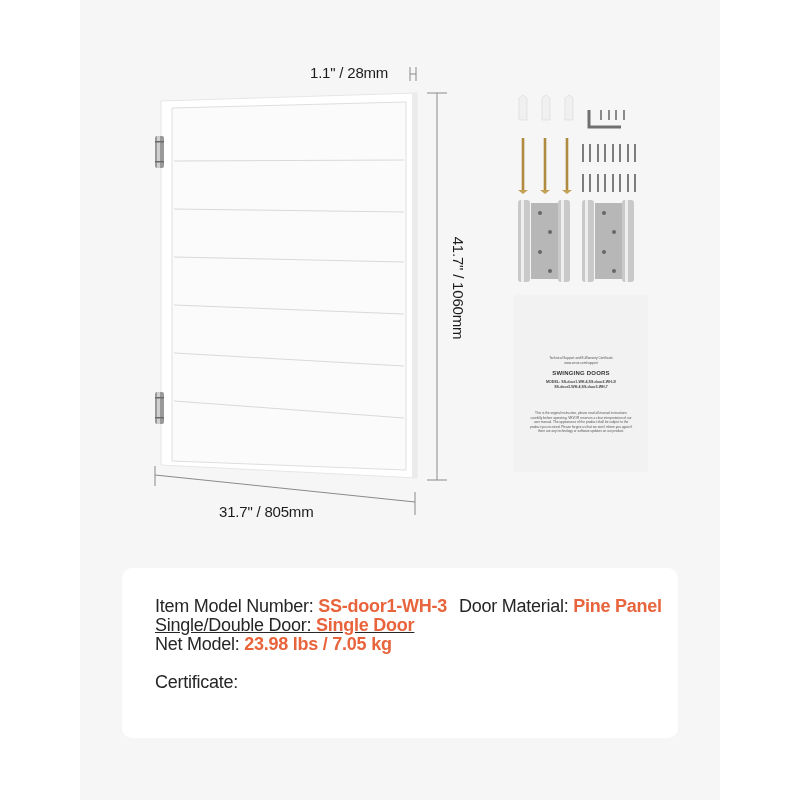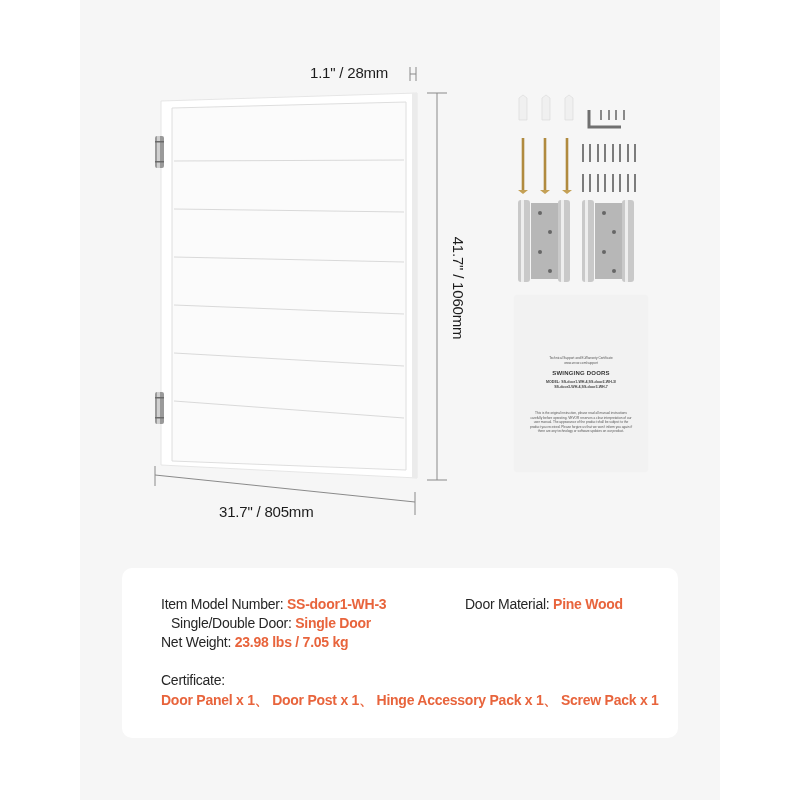--- a/index.html
+++ b/index.html
@@ -34,21 +34,21 @@
   .booklet .small { font-size: 3.2px; line-height: 4.5px; }
   .booklet .title { font-size: 6px; font-weight: 700; color: #333; letter-spacing: 0.2px; }
   .booklet .model { font-size: 3.6px; font-weight: 700; line-height: 5px; color: #444; }
 
   
   .card {
     position: absolute; left: 122px; top: 568px; width: 556px; height: 170px;
     background: #ffffff; border-radius: 10px;
   }
   .spec-line {
-    position: absolute; font-size: 14px; color: #262626; white-space: nowrap; letter-spacing: -0.25px; margin-left: 6px;
+    position: absolute; font-size: 18px; color: #262626; white-space: nowrap; letter-spacing: -0.25px;
   }
   .spec-line .val { color: #e8643c; font-weight: 600; }
 </style>
 </head>
 <body>
 
 <div class="panel"></div>
 
 <div class="door-wrap">
   <svg width="800" height="800" style="position:absolute;left:0;top:0">
@@ -182,25 +182,22 @@
     <div class="booklet-inner model" style="top:89px;">SS-door3-WH-4,SS-door3-WH-7</div>
     <div class="booklet-inner small" style="top:115px; left:14px; right:14px;">This is the original instruction, please read all manual instructions carefully before operating. VEVOR reserves a clear interpretation of our user manual. The appearance of the product shall be subject to the product you received. Please forgive us that we won't inform you again if there are any technology or software updates on our product.</div>
   </div>
 </div>
 
 <div class="card">
   <div class="spec-line" style="left:33px; top:28px;">
     <span>Item Model Number: </span><span class="val">SS-door1-WH-3</span>
   </div>
   <div class="spec-line" style="left:337px; top:28px;">
-    <span>Door Material: </span><span class="val">Pine Wood</span>
-  </div>
-  <div class="spec-line" style="left:43px; top:47px;">
+    <span>Door Material: </span><span class="val">Pine Panel</span>
+  </div>
+  <div class="spec-line" style="left:33px; top:47px;text-decoration:underline;">
     <span>Single/Double Door: </span><span class="val">Single Door</span>
   </div>
   <div class="spec-line" style="left:33px; top:66px;">
-    <span>Net Weight: </span><span class="val">23.98 lbs / 7.05 kg</span>
+    <span>Net Model: </span><span class="val">23.98 lbs / 7.05 kg</span>
   </div>
   <div class="spec-line" style="left:33px; top:104px;">Certificate:</div>
-  <div class="spec-line" style="left:33px; top:124px;">
-    <span class="val">Door Panel x 1、 Door Post x 1、 Hinge Accessory Pack x 1、 Screw Pack x 1</span>
-  </div>
 </div>
 
 </body></html>

